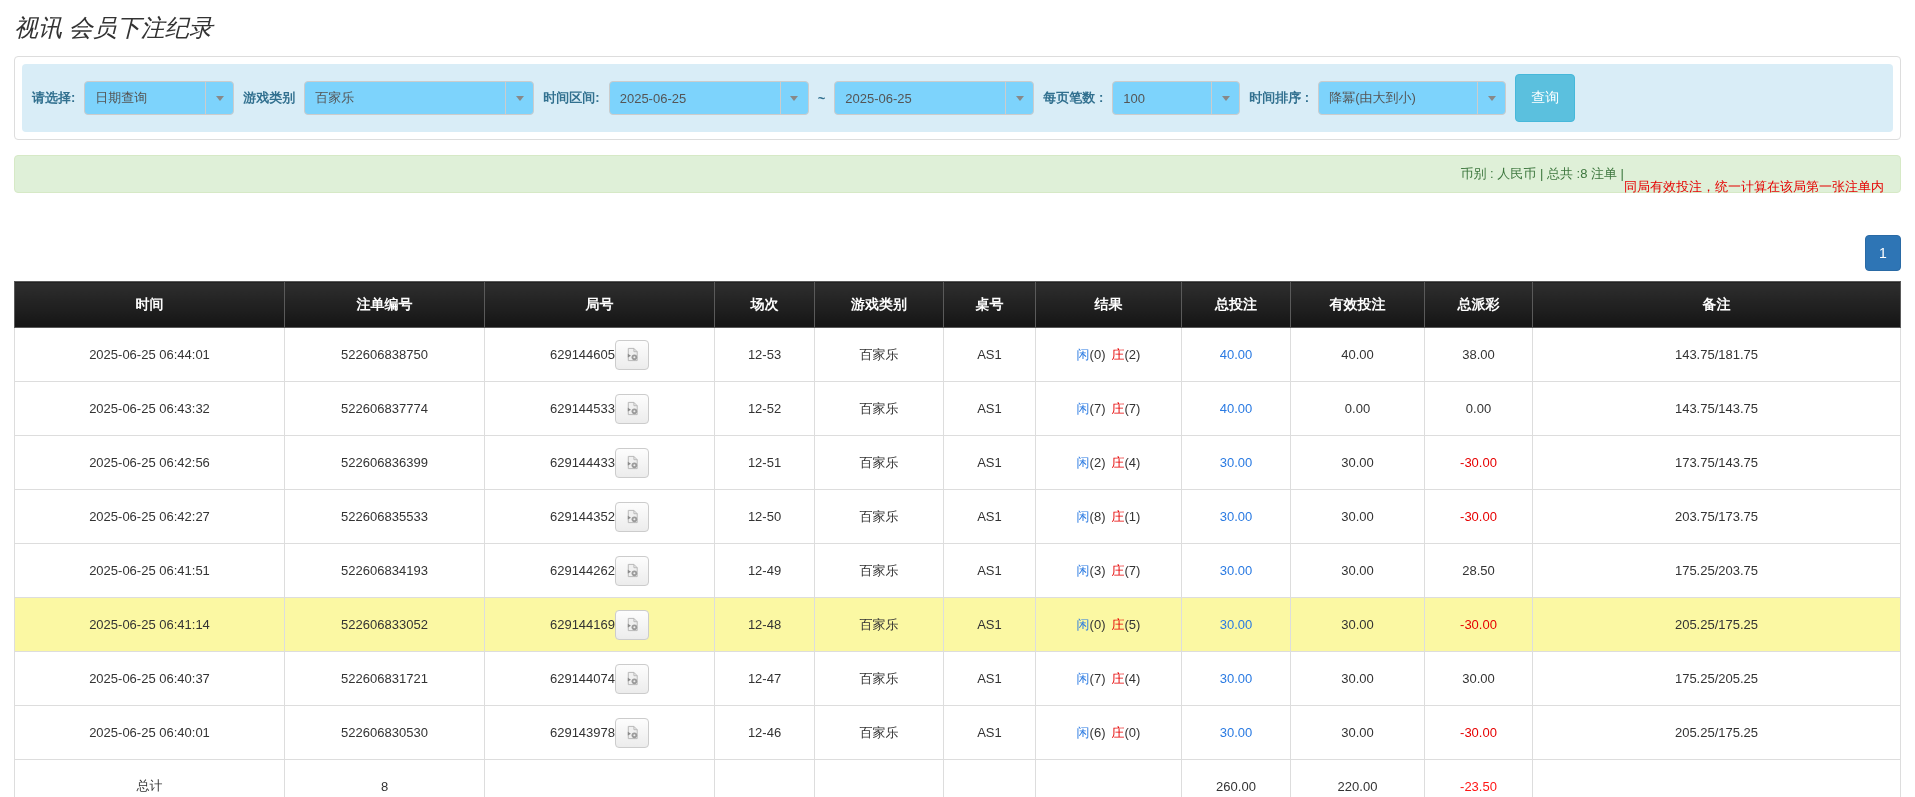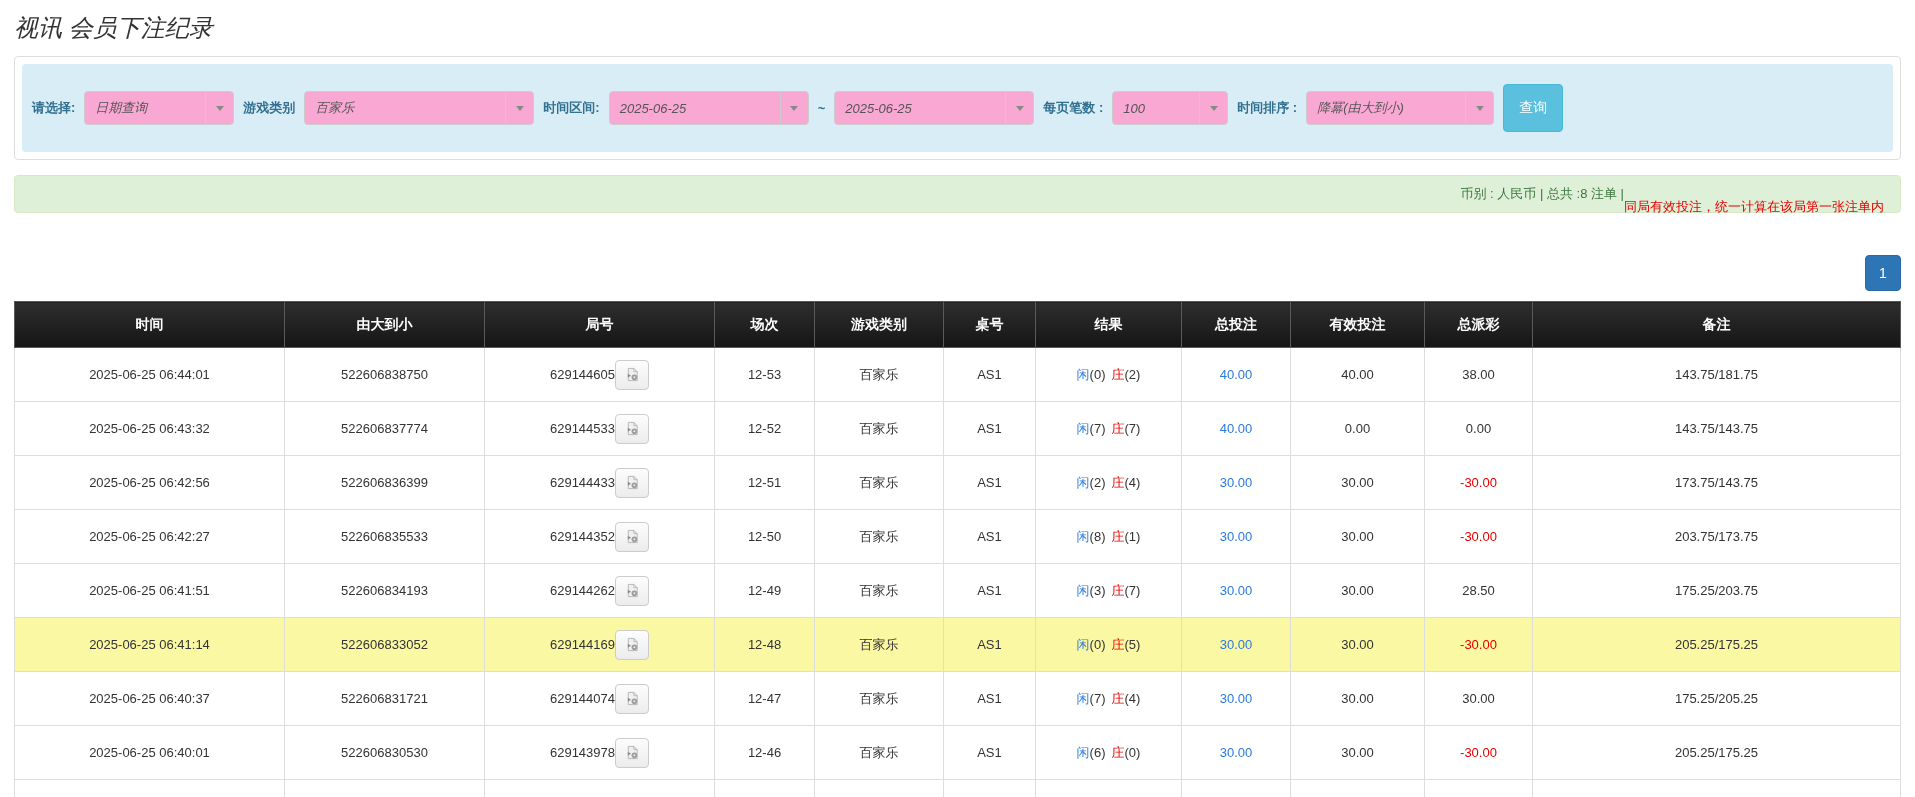--- a/index.html
+++ b/index.html
@@ -15,32 +15,32 @@
   .page-title { font-size:24px; font-weight:400; color:#333; margin:4px 0 12px 0;font-style:italic; }
 
   
   .filter-panel {
     border:1px solid #ddd; border-radius:4px; background:#fff; padding:7px; margin-top:4px;
   }
   .filter-bar {
     background: var(--filter-bar-bg, #d9edf7);
     border-radius:4px;
     display:flex; align-items:center; gap:9px;
-    padding:20px 10px;
+    padding:10px 10px;
   }
   .flabel { color: var(--label-blue, #31708f); font-weight:bold; font-size:13px; white-space:nowrap; }
   .select {
-    height:34px; background:#f9a8d4; border:1px solid #ccc; border-radius:4px;
+    height:34px; background:#7dd3fc; border:1px solid #ccc; border-radius:4px;
     display:flex; align-items:center; justify-content:space-between;
-    font-size:13px; color:#555; cursor:pointer; flex:none;font-style:italic;
+    font-size:13px; color:#555; cursor:pointer; flex:none;
   }
   .sel-text { padding:0 10px; white-space:nowrap; overflow:hidden; }
   .caret-box { width:28px; align-self:stretch; border-left:1px solid #ccc; display:flex; align-items:center; justify-content:center; }
   .caret { width:0; height:0; border-left:4px solid transparent; border-right:4px solid transparent; border-top:5px solid #888; }
-  .w150{width:150px} .w230{width:230px} .w190{width:200px} .w128{width:116px} .w188{width:188px}
+  .w150{width:150px} .w230{width:230px} .w190{width:200px} .w128{width:128px} .w188{width:188px}
   .btn-query {
     height:48px; padding:0 15px; flex:none;
     background: var(--accent-blue, #5bc0de); border:1px solid #46b8da; border-radius:4px;
     color:#fff; font-size:14px; cursor:pointer; font-family:inherit;
   }
 
   
   .summary-bar {
     margin-top:15px; height:38px;
     background: var(--summary-bg, #dff0d8); border:1px solid #d6e9c6; border-radius:4px;
@@ -170,21 +170,21 @@
         <col style="width:92px">
         <col style="width:146px">
         <col style="width:109px">
       <col style="width:134px">
         <col style="width:108px">
         <col>
     </colgroup>
     <thead>
       <tr id="header-row">
           <th>时间</th>
-          <th>由大到小</th>
+          <th>注单编号</th>
           <th>局号</th>
           <th>场次</th>
           <th>游戏类别</th>
           <th>桌号</th>
           <th>结果</th>
           <th>总投注</th>
           <th>有效投注</th>
           <th>总派彩</th>
           <th>备注</th>
         </tr>

